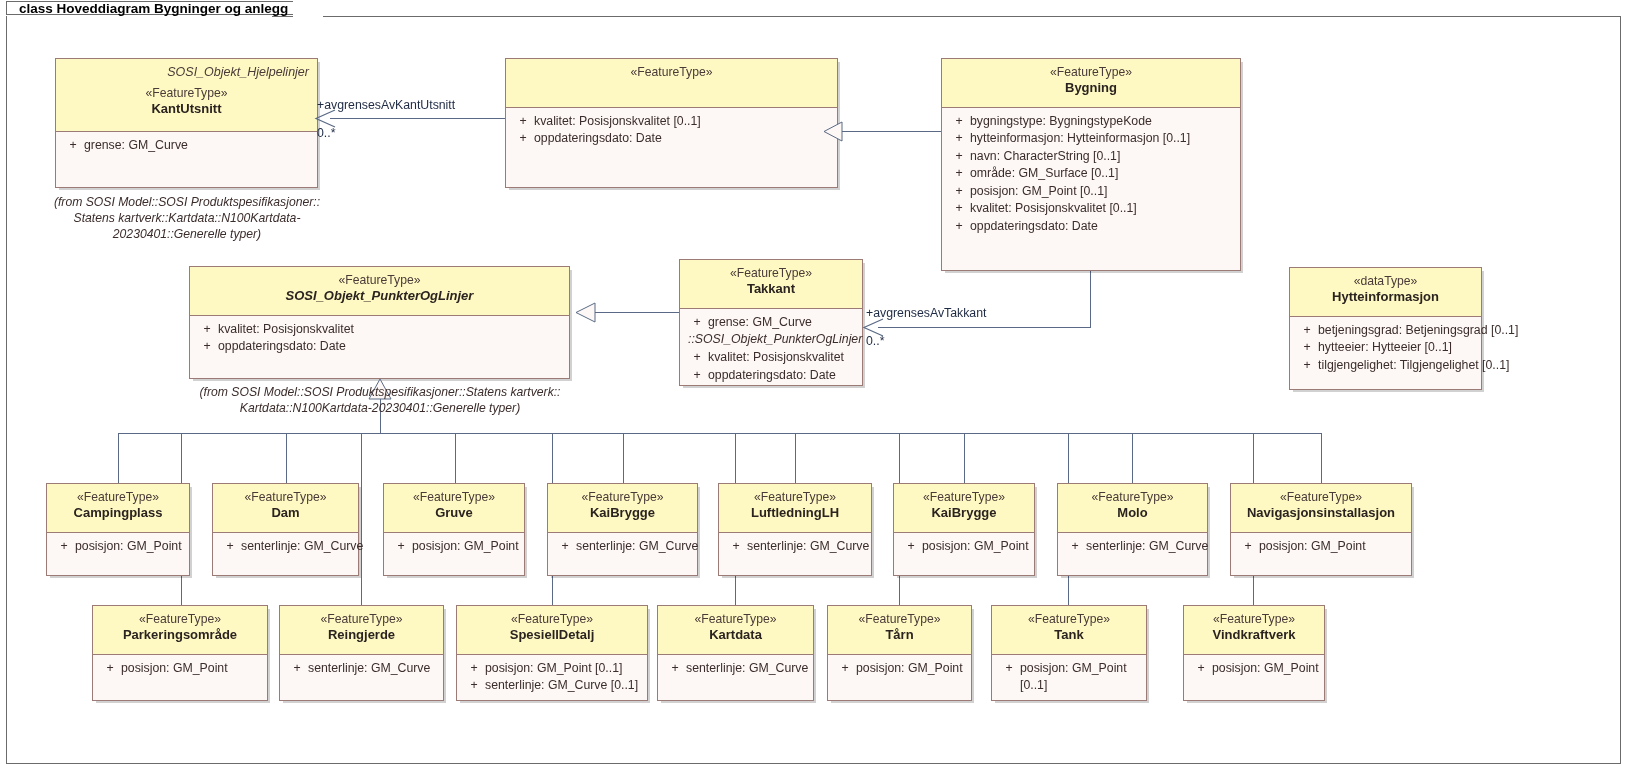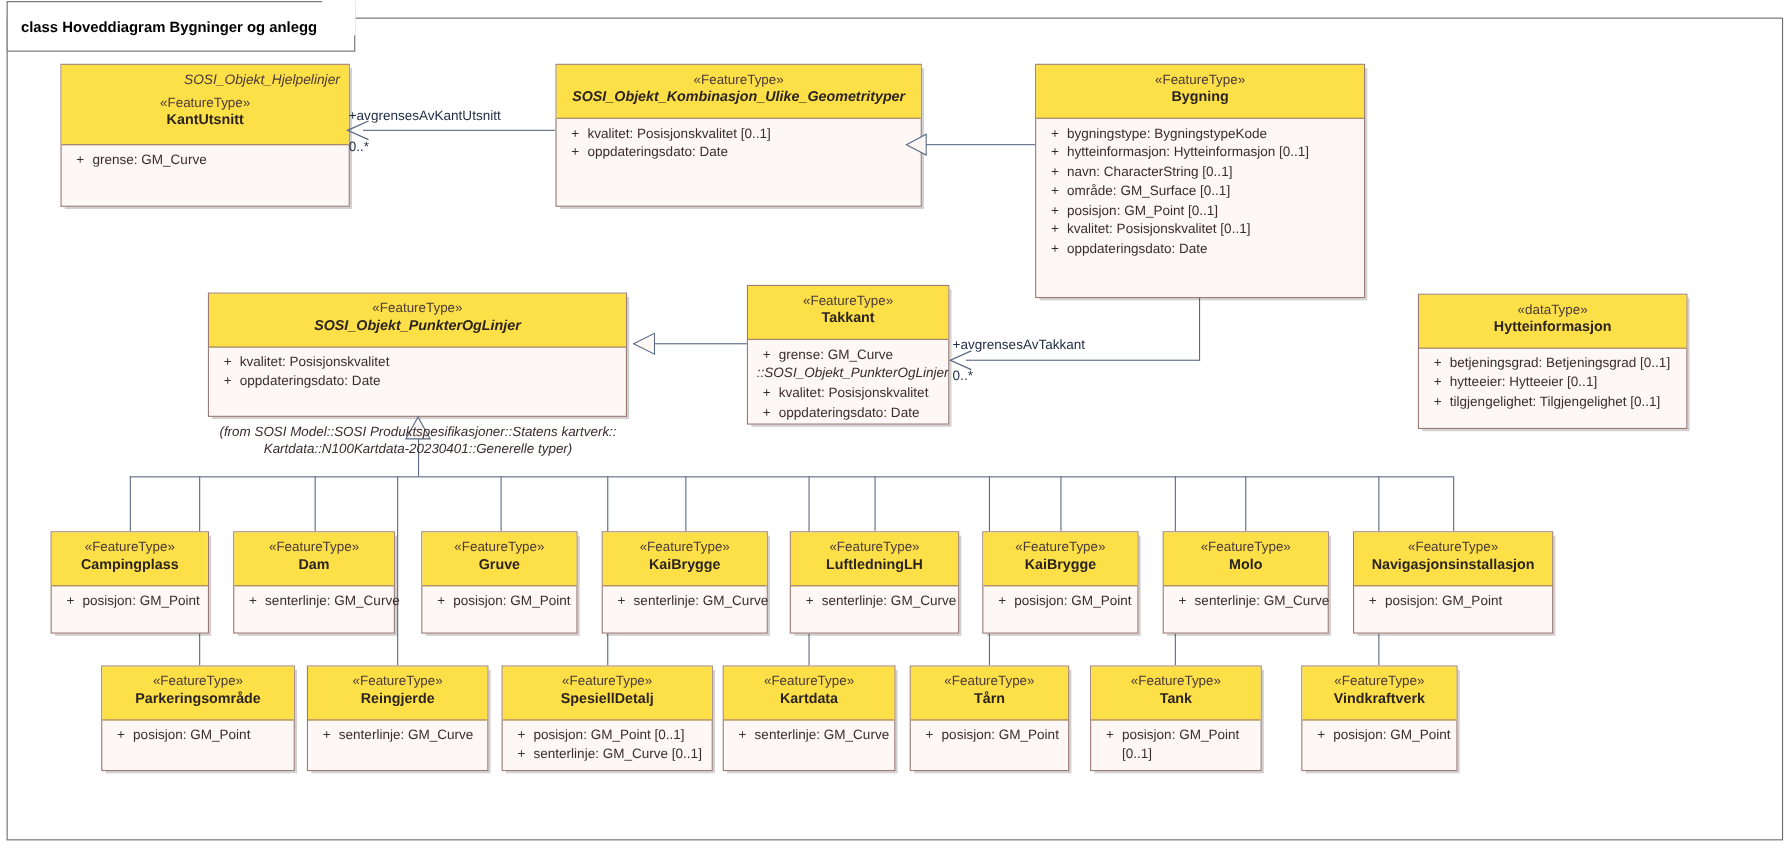--- a/index.html
+++ b/index.html
@@ -20,21 +20,21 @@
   #frame {
     position: absolute;
     left: 6px; top: 16px;
     width: 1615px; height: 748px;
     border: 1px solid #6b6b6b;
     background: transparent;
   }
   #frame-tab {
     position: absolute;
     left: 6px; top: 1px;
-    height: 46px;
+    height: 14px;
     padding: 0 34px 0 12px;
     border: 1px solid #6b6b6b;
     background: #ffffff;
     display: flex; align-items: center;
     font-size: 13.5px; font-weight: bold; color: #000000;
     z-index: 6;
     white-space: nowrap;
   }
   #frame-tab .corner {
     position: absolute;
@@ -64,21 +64,21 @@
 
   
   .uml {
     position: absolute;
     background: #fdf8f5;
     border: 1px solid #9c7b76;
     box-shadow: 3px 3px 0 -1px rgba(0,0,0,0.18);
     z-index: 3;
   }
   .uml .hdr {
-    background: #fde047;
+    background: #fef9c3;
     border-bottom: 1px solid #9c7b76;
     padding: 6px 8px 7px 8px;
     text-align: center;
     color: #3b2d2b;
   }
   .uml .hdr .qual {
     font-style: italic;
     font-size: 12.5px;
     text-align: right;
     color: #4a3a38;
@@ -231,25 +231,25 @@
       <div class="stereo">«FeatureType»</div>
       <div class="cname">KantUtsnitt</div>
     </div>
     <div class="body">
       <div class="attr">
         <span class="vis">+</span>
         <span class="txt">grense: GM_Curve</span>
       </div>
     </div>
   </div>
+  <div class="fromcap" style="left:48px; top:194px; width:278px;">(from SOSI Model::SOSI Produktspesifikasjoner:: Statens kartverk::Kartdata::N100Kartdata- 20230401::Generelle typer)</div>
 
   <div class="uml abstract" style="left:505px; top:58px; width:333px; height:130px;">
     <div class="hdr" style="height:49px;">
       <div class="stereo">«FeatureType»</div>
-      <div class="cname">SOSI_Objekt_Kombinasjon_Ulike_Geometrityper</div>
     </div>
     <div class="body">
       <div class="attr">
         <span class="vis">+</span>
         <span class="txt">kvalitet: Posisjonskvalitet [0..1]</span>
       </div>
       <div class="attr">
         <span class="vis">+</span>
         <span class="txt">oppdateringsdato: Date</span>
       </div>
@@ -286,21 +286,21 @@
         <span class="vis">+</span>
         <span class="txt">kvalitet: Posisjonskvalitet [0..1]</span>
       </div>
       <div class="attr">
         <span class="vis">+</span>
         <span class="txt">oppdateringsdato: Date</span>
       </div>
     </div>
   </div>
 
-  <div class="uml" style="left:1289px; top:267px; width:245px; height:123px;">
+  <div class="uml" style="left:1289px; top:267px; width:193px; height:123px;">
     <div class="hdr" style="height:49px;">
       <div class="stereo">«dataType»</div>
       <div class="cname">Hytteinformasjon</div>
     </div>
     <div class="body">
       <div class="attr">
         <span class="vis">+</span>
         <span class="txt">betjeningsgrad: Betjeningsgrad [0..1]</span>
       </div>
       <div class="attr">

